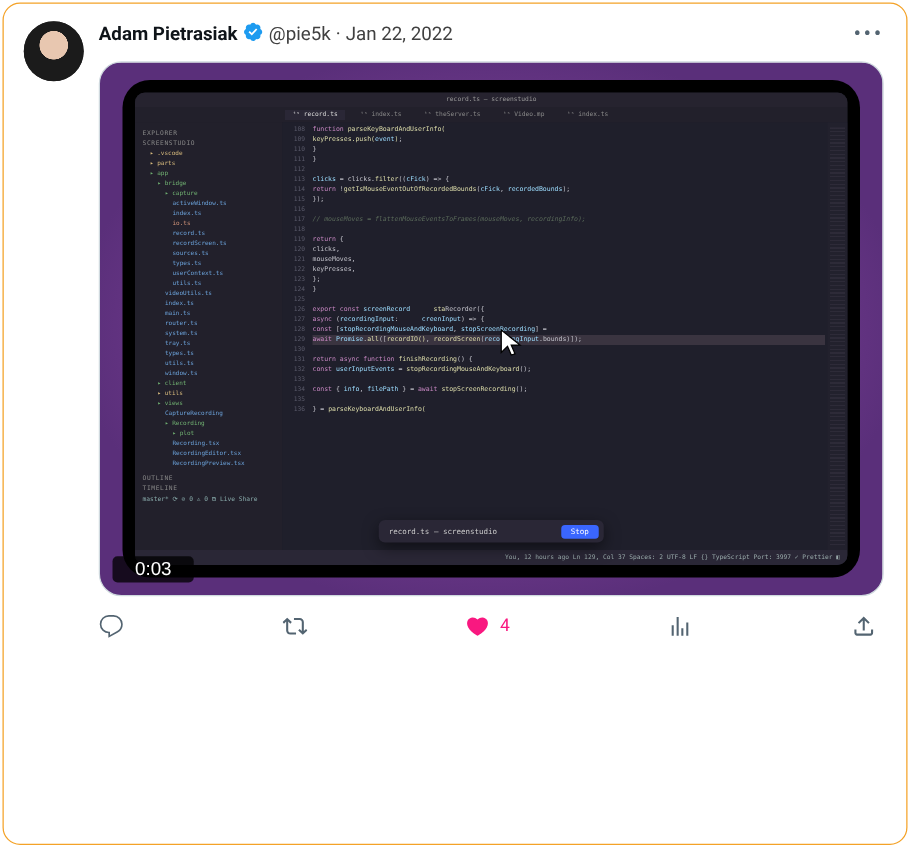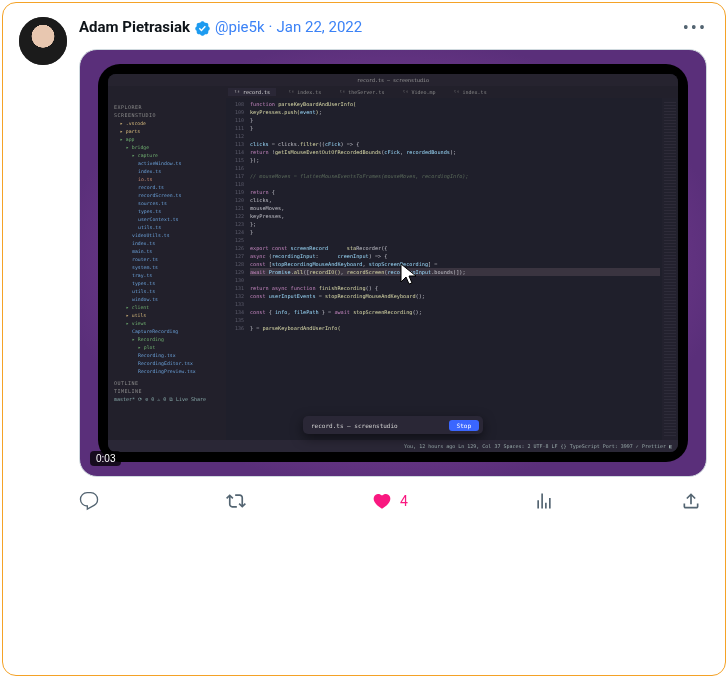--- a/index.html
+++ b/index.html
@@ -25,24 +25,24 @@
     width: 48px; height: 48px; border-radius: 50%;
     background: #222; flex: 0 0 48px; overflow: hidden;
     position: relative;
   }
   .avatar::after {
     content:""; position:absolute; inset:0;
     background: radial-gradient(circle at 50% 40%, #e8c7b0 0 30%, transparent 31%),
                 linear-gradient(#1b1b1b,#1b1b1b);
   }
   .main { flex: 1 1 auto; padding-left: 12px; min-width: 0; }
-  .header-line { display: flex; align-items: flex-end; gap: 4px; font-size: 15px; line-height: 20px;}
+  .header-line { display: flex; align-items: flex-start; gap: 4px; font-size: 15px; line-height: 20px;}
   .name { font-weight: 700; }
   .verified { color: #1d9bf0; display:inline-flex; }
-  .handle, .dot, .date { color: #3b82f6; }
+  .handle, .dot, .date { color: #404040; }
   .more {
     position: absolute; top: 10px; right: 14px;
     color: #536471; font-size: 18px; letter-spacing: 2px;
     padding: 4px; border-radius: 50%;
   }
   .body-text {
     font-size: 16px; line-height: 22px; margin-top: 2px;
     white-space: pre-wrap; color: #0f1419;
   }
 
@@ -135,21 +135,21 @@
   .pill .stop { background:#3a66ff; color:#fff; padding:2px 8px; border-radius:3px; }
   .cursor-demo {
     position:absolute; left: 290px; top: 188px;
     color:#fff; font-size:20px;
   }
 
   .timestamp {
     position:absolute; left:10px; bottom:10px;
     background:rgba(0,0,0,.75); color:#fff;
     font-family: -apple-system, sans-serif;
-    font-size:10px; padding:2px 6px; border-radius:4px;
+    font-size:15px; padding:2px 18px; border-radius:4px;
   }
 
   .actions {
     display:flex; justify-content:space-between;
     margin-top: 14px; padding: 0 8px 0 0;
     color:#536471;
   }
   .action { display:flex; align-items:center; gap:8px; font-size:14px;}
   .action svg { width:20px; height:20px; }
   .liked { color:#f91880; }

